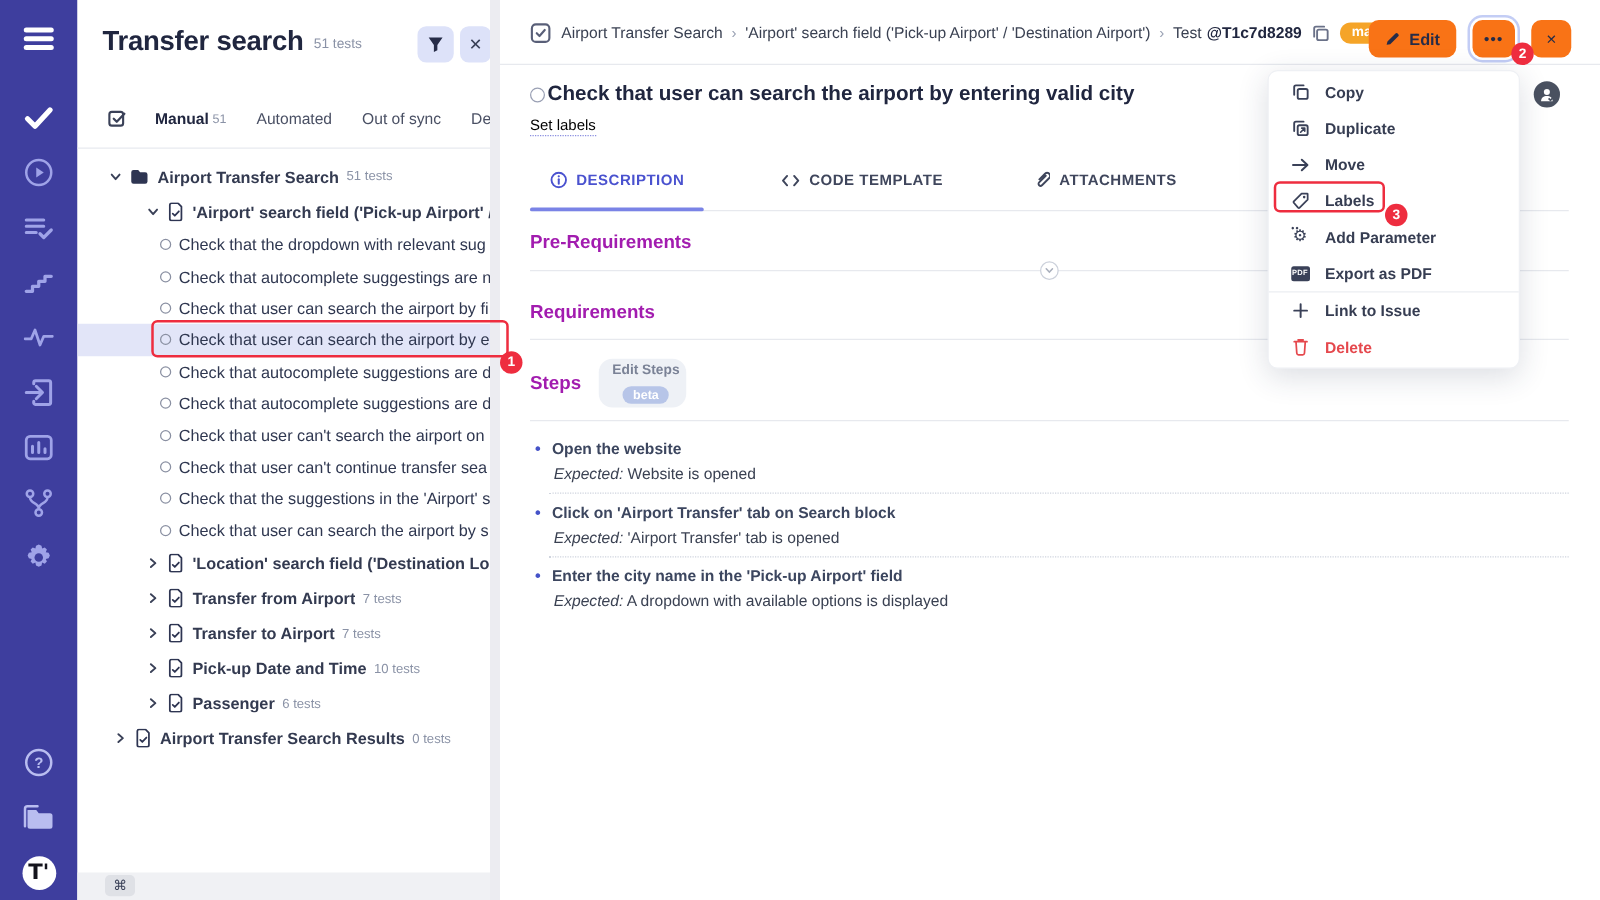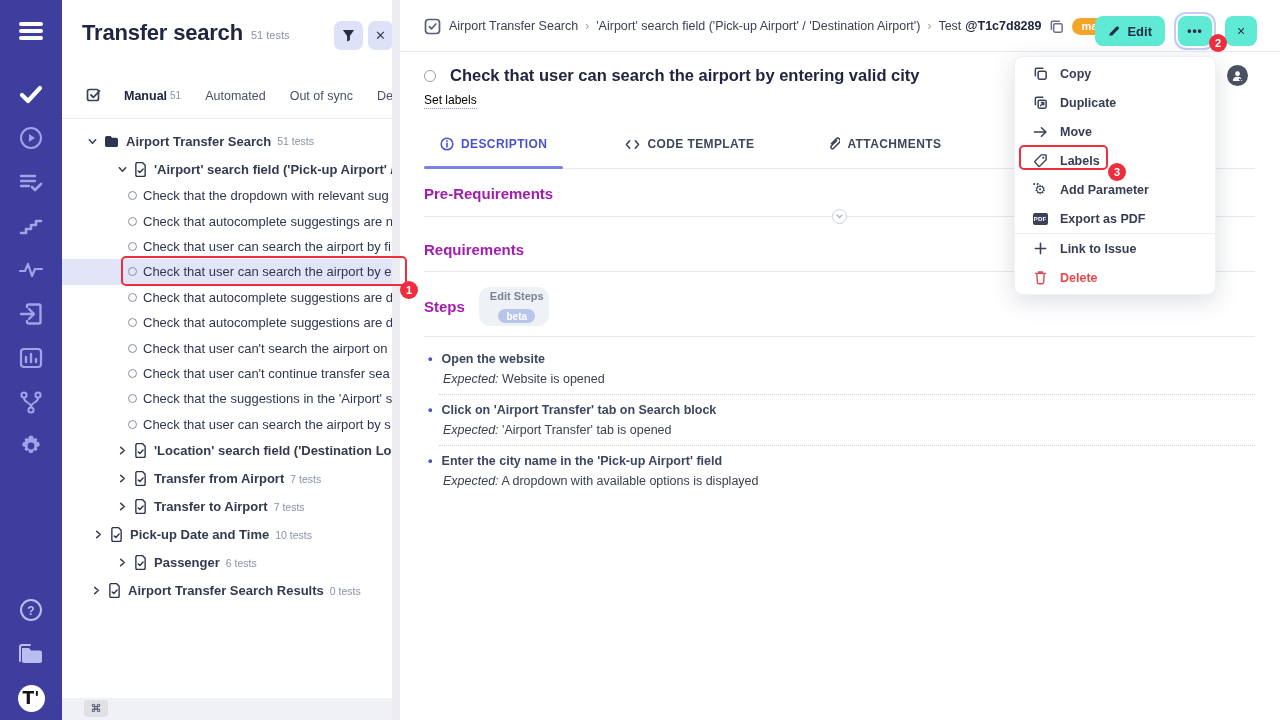--- a/index.html
+++ b/index.html
@@ -56,30 +56,30 @@
   .topbar { position:absolute; left:0; top:0; width:880px; height:52px; border-bottom:1px solid #e7e9ee; }
   .crumb { position:absolute; left:24px; top:0; height:52px; display:flex; align-items:center; font-size:12.5px; color:#3a4152; white-space:nowrap; }
   .crumb .bicon { display:flex; margin-right:8px; }
   .crumb .sep { color:#9aa2b4; margin:0 7px; font-size:12px; }
   .crumb a { color:#3a4152; text-decoration:none; cursor:pointer; }
   .crumb .tid { font-weight:bold; color:#20263f; margin-left:4px; }
   .crumb .copy { display:flex; margin-left:8px; cursor:pointer; }
   .badge-manual { margin-left:8px; background:#f5a428; color:#fff; font-size:11px; font-weight:bold;
                   padding:2.5px 9px; border-radius:10px; }
   .toolbar { position:absolute; right:23px; top:16px; display:flex; align-items:center; gap:13px; }
-  .tbtn { background:#5eead4; border:none; border-radius:8px; height:30px; display:flex; align-items:center; gap:7px;
+  .tbtn { background:#f97316; border:none; border-radius:8px; height:30px; display:flex; align-items:center; gap:7px;
           color:#262c48; font-weight:bold; font-size:13px; padding:0 13px; cursor:pointer; font-family:inherit; }
   .tbtn.more { width:34px; justify-content:center; letter-spacing:1px; font-size:12px;
                box-shadow:0 0 0 2px #fff, 0 0 0 4px #c3cdf5; }
   .tbtn.close { width:32px; justify-content:center; font-weight:normal; font-size:14px; }
   .top-avatar { position:absolute; right:32px; top:65px; width:21px; height:21px; border-radius:50%; background:#4a5160;
                 display:flex; align-items:center; justify-content:center; cursor:pointer; }
 
   .content { position:absolute; left:24px; top:52px; width:831px; }
-  .case-title { display:flex; align-items:center; gap:14px; margin-top:14px; }
+  .case-title { display:flex; align-items:center; gap:2px; margin-top:14px; }
   .case-title .circ { width:12px; height:12px; border:1.6px solid #9aa0b4; border-radius:50%; flex:none; }
   .case-title h1 { font-size:16.5px; color:#20263f; }
   .setlabels { display:inline-block; margin-top:8px; font-size:12px; color:#000000;
                border-bottom:1px dotted #8a8ee0; padding-bottom:1px; cursor:pointer; }
 
   .tabs { display:flex; margin-top:22px; height:26px; align-items:center; }
   .mtab { display:flex; align-items:center; gap:7px; font-size:12px; font-weight:bold; letter-spacing:0.4px;
           color:#3f465c; padding:0 16px; height:26px; cursor:pointer; position:relative; }
   .mtab:nth-child(2){ margin-left:46px; } .mtab:nth-child(3){ margin-left:42px; } .mtab:nth-child(4){ margin-left:58px; }
   .mtab.active { color:#4a52cf; }
@@ -340,21 +340,21 @@
           </span>
           <span class="ticon">
             <svg width="13" height="15" viewBox="0 0 14 16">
               <path d="M2 2 a1.6 1.6 0 0 1 1.6 -1.6 h5.4 L12 3.5 V14 a1.6 1.6 0 0 1 -1.6 1.6 H3.6 A1.6 1.6 0 0 1 2 14 Z" stroke="#2e3552" stroke-width="1.5" fill="none" stroke-linejoin="round"></path>
               <path d="M4.5 9.5 l1.8 1.8 L9.8 7.5" stroke="#2e3552" stroke-width="1.5" fill="none" stroke-linecap="round" stroke-linejoin="round"></path>
             </svg>
           </span>
           <span class="tlabel">Transfer to Airport</span>
           <span class="tcount">7 tests</span>
         </div>
-        <div class="trow h28" style="padding-left: 32px;">
+        <div class="trow h28" style="padding-left: 56px;">
           <span class="chev">
             <svg width="9" height="9" viewBox="0 0 10 10">
               <path d="M3 1.5 L7 5 L3 8.5" stroke="#3a4158" stroke-width="1.7" fill="none" stroke-linecap="round" stroke-linejoin="round"></path>
             </svg>
           </span>
           <span class="ticon">
             <svg width="13" height="15" viewBox="0 0 14 16">
               <path d="M2 2 a1.6 1.6 0 0 1 1.6 -1.6 h5.4 L12 3.5 V14 a1.6 1.6 0 0 1 -1.6 1.6 H3.6 A1.6 1.6 0 0 1 2 14 Z" stroke="#2e3552" stroke-width="1.5" fill="none" stroke-linejoin="round"></path>
               <path d="M4.5 9.5 l1.8 1.8 L9.8 7.5" stroke="#2e3552" stroke-width="1.5" fill="none" stroke-linecap="round" stroke-linejoin="round"></path>
             </svg>

